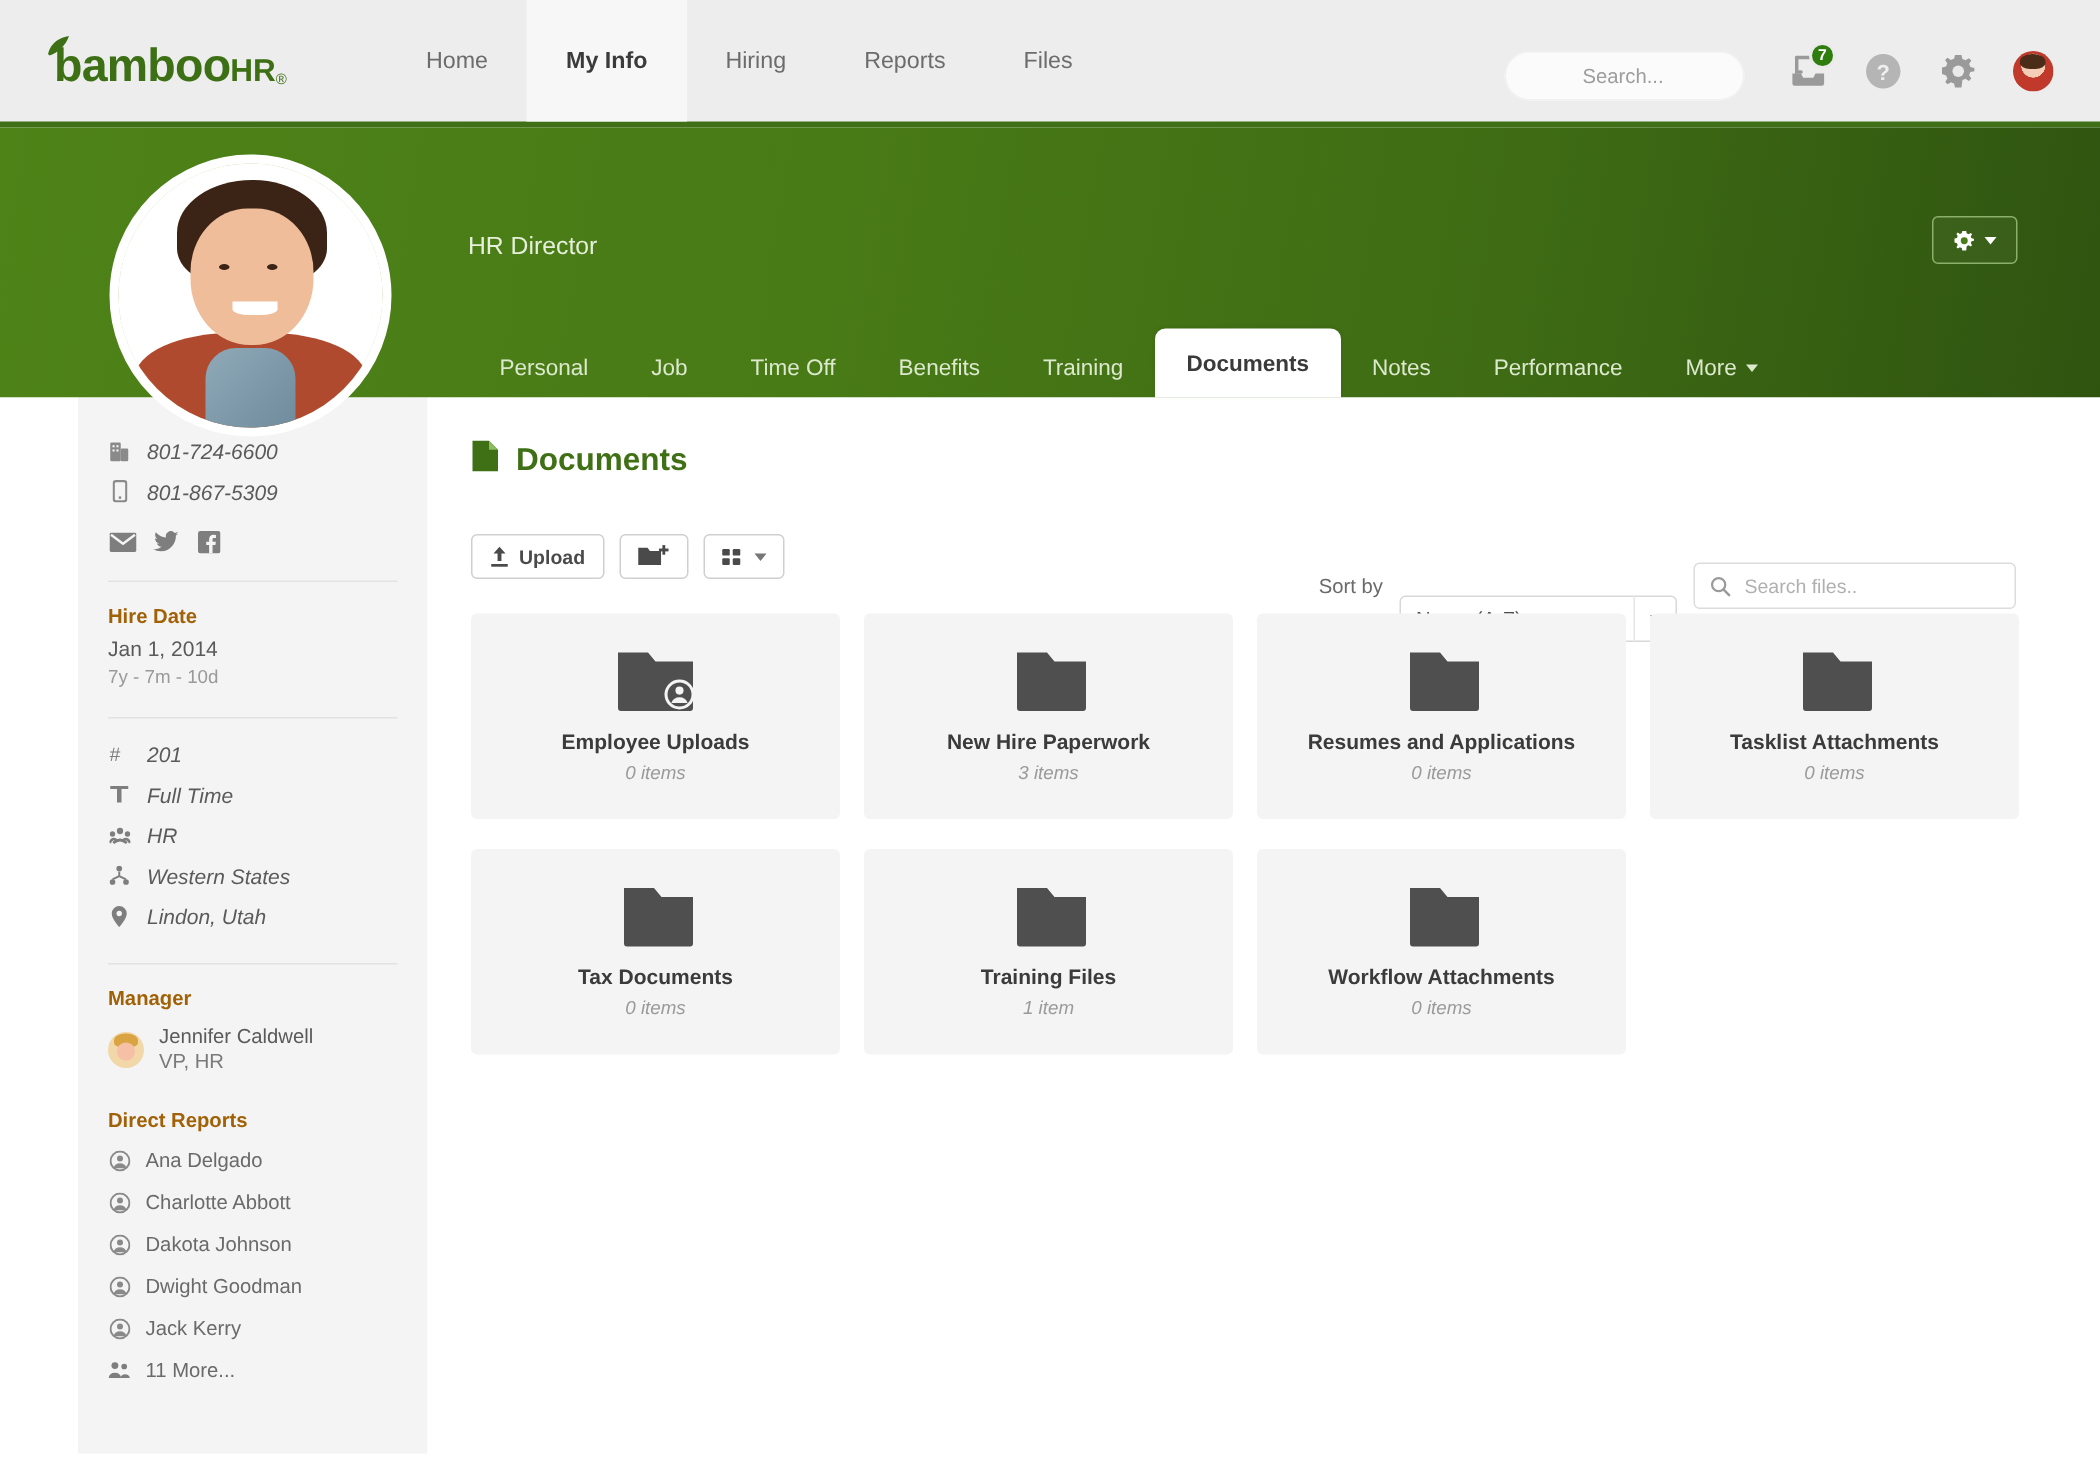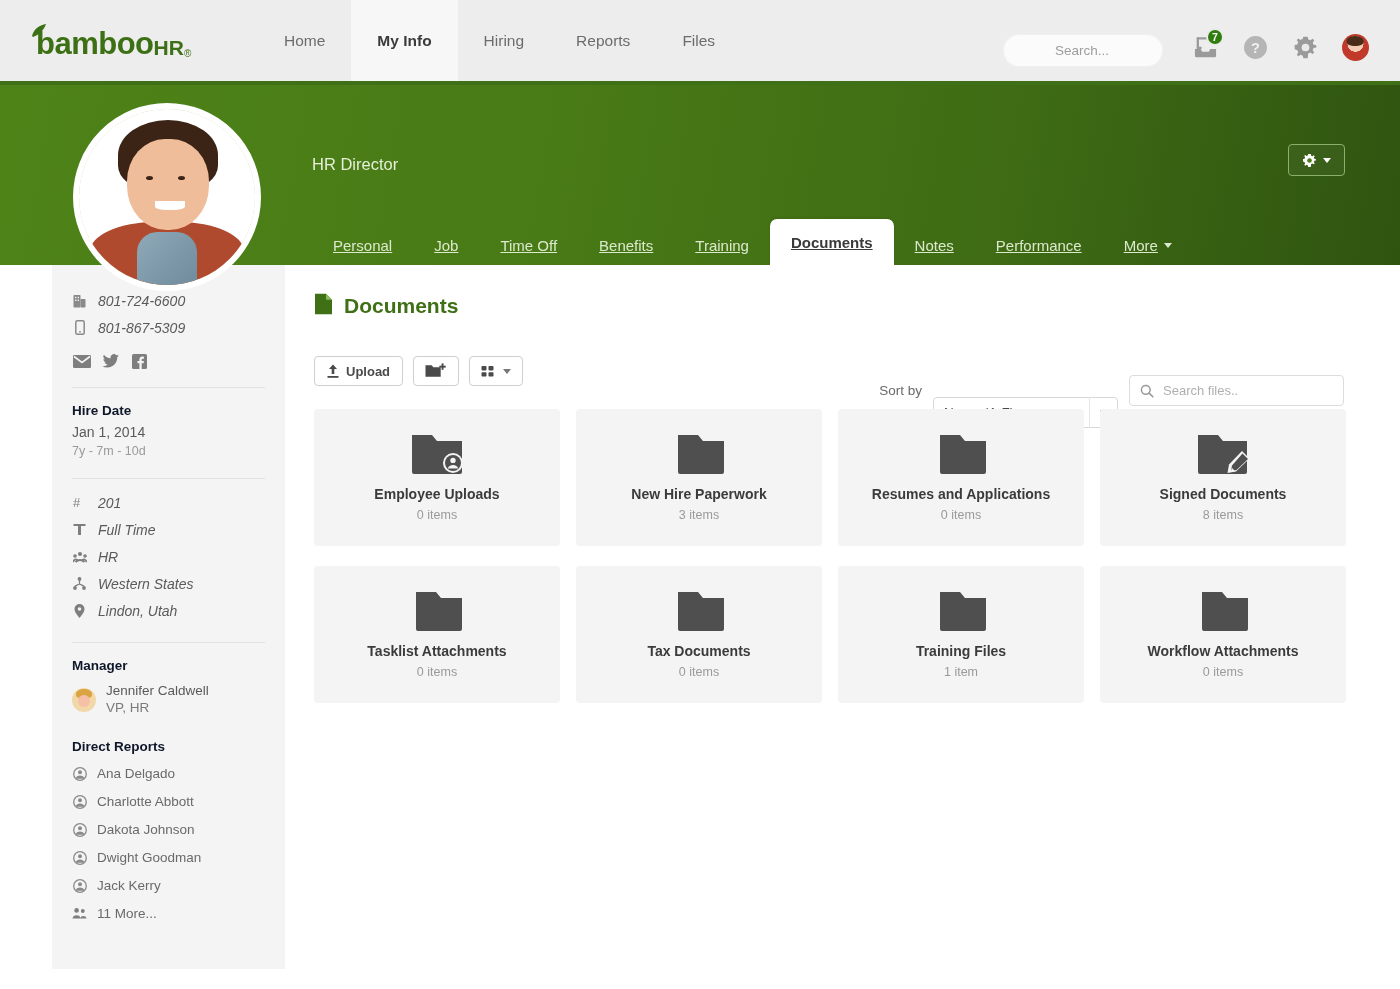--- a/index.html
+++ b/index.html
@@ -97,21 +97,21 @@
     border:1px solid #8BB06A; border-radius:4px;
     display:flex; align-items:center; justify-content:center; gap:6px; cursor:pointer;
     background: rgba(255,255,255,0.04);
   }
   .caret-w { width:0;height:0;border-left:4px solid transparent;border-right:4px solid transparent;border-top:5px solid #fff; }
 
   
   .ptabs { position:absolute; left:312px; top:219px; display:flex; align-items:flex-end; height:46px; z-index:6; }
   .ptab {
     padding:0 21px; height:40px; display:flex; align-items:center; justify-content:center;
-    color:#DCE9CD; font-size:15px; cursor:pointer; white-space:nowrap;text-decoration:underline;
+    color:#DCE9CD; font-size:15px; cursor:pointer; white-space:nowrap;
   }
   .ptab.active {
     background:#fff; color:#3A3A3A; font-weight:700; height:46px;
     border-radius:7px 7px 0 0; box-shadow: 0 -1px 3px rgba(0,0,0,0.08);
   }
   .caret-tab { display:inline-block; margin-left:6px; width:0;height:0;
     border-left:4px solid transparent;border-right:4px solid transparent;border-top:5px solid #DCE9CD; }
 
   
   .leftpad { position:absolute; left:0; top:265px; width:52px; height:724px; background:#fff; }
@@ -120,21 +120,21 @@
     background:#F4F4F4; padding:22px 0 0 0;
   }
   .side-row { display:flex; align-items:center; gap:11px; padding:0 0 0 20px; height:27px; }
   .side-row .txt { font-size:14px; color:#5a5a5a;font-style:italic; }
   .side-icon { width:15px; display:flex; justify-content:center; align-items:center; color:#8a8a8a; }
 
   .social-row { display:flex; gap:10px; padding:12px 0 0 20px; }
   .social-ico { width:19px; height:17px; display:flex; align-items:center; justify-content:center; cursor:pointer; }
 
   .divider { height:1px; background:#E2E2E2; margin:17px 20px 0 20px; }
-  .sec-title { font-size:13.5px; font-weight:700; color:#0f172a; padding:15px 0 6px 20px; }
+  .sec-title { font-size:13.5px; font-weight:700; color:#a16207; padding:15px 0 6px 20px; }
   .sec-line { font-size:14px; color:#5a5a5a; padding:0 0 2px 20px; }
   .sec-sub { font-size:12.5px; color:#9a9a9a; padding:2px 0 0 20px; }
 
   .mgr-row { display:flex; align-items:center; gap:10px; padding:4px 0 0 20px; }
   .mgr-av { width:24px;height:24px;border-radius:50%;overflow:hidden;position:relative;
             background:#f2d8a8; flex:none; }
   .mgr-av::before{content:"";position:absolute;left:18%;top:4%;width:64%;height:40%;background:#d9a441;border-radius:50% 50% 30% 30%;}
   .mgr-av::after{content:"";position:absolute;left:26%;top:30%;width:48%;height:48%;background:#f6c0a6;border-radius:50%;}
   .mgr-name { font-size:13.5px; color:#5a5a5a; line-height:1.25; }
   .mgr-role { font-size:13.5px; color:#7a7a7a; line-height:1.25; }
@@ -176,21 +176,21 @@
 
   .grid { position:absolute; left:29px; top:144px; width:1056px;
           display:grid; grid-template-columns:repeat(4, 246px); gap:20px 16px; }
   .card {
     height:137px; background:#F4F4F4; border-radius:4px;
     display:flex; flex-direction:column; align-items:center; justify-content:center;
     cursor:pointer; position:relative;
   }
   .folder-wrap { position:relative; width:60px; height:48px; margin-top:-4px; margin-bottom:9px; }
   .card-name { font-size:14px; font-weight:700; color:#3B3B3B; text-align:left; }
-  .card-count { font-size:12.5px; color:#9A9A9A; margin-top:6px; }
+  .card-count { font-size:12.5px; color:#9A9A9A; margin-top:6px;font-style:italic; }
 </style>
 </head>
 <body>
 
 <div id="app">
 
   <div class="topnav">
 
     <div class="logo">
       <svg class="logo-leaf" viewBox="0 0 16 14">
@@ -547,32 +547,20 @@
       <div class="card">
         <div class="folder-wrap">
           <svg width="60" height="48" viewBox="0 0 60 48">
             <path d="M9 6 h20 l5 6 h21 v31 a2 2 0 0 1-2 2 h-42 a2 2 0 0 1-2-2 z" fill="#4F4F4F"></path>
           </svg>
         </div>
         <div class="card-name">Resumes and Applications</div>
         <div class="card-count">0 items</div>
       </div>
 
-      <div class="card">
-        <div class="folder-wrap">
-          <svg width="60" height="48" viewBox="0 0 60 48">
-            <path d="M5 6 h20 l5 6 h24 v31 a2 2 0 0 1-2 2 h-45 a2 2 0 0 1-2-2 z" fill="#4F4F4F"></path>
-            <path d="M49 22 l7.5 7.5 -13.5 13 -8.5 1.5 1.5-8.5 z" fill="#F4F4F4"></path>
-            <path d="M49.5 24.5 l5.5 5.5 -11.4 11 -5.6 1 1-5.6 z" fill="#4F4F4F"></path>
-            <path d="M39 39 l3.2 3.2 -4.6 0.8 z" fill="#F4F4F4"></path>
-          </svg>
-        </div>
-        <div class="card-name">Signed Documents</div>
-        <div class="card-count">8 items</div>
-      </div>
 
       <div class="card">
         <div class="folder-wrap">
           <svg width="60" height="48" viewBox="0 0 60 48">
             <path d="M9 6 h20 l5 6 h21 v31 a2 2 0 0 1-2 2 h-42 a2 2 0 0 1-2-2 z" fill="#4F4F4F"></path>
           </svg>
         </div>
         <div class="card-name">Tasklist Attachments</div>
         <div class="card-count">0 items</div>
       </div>

